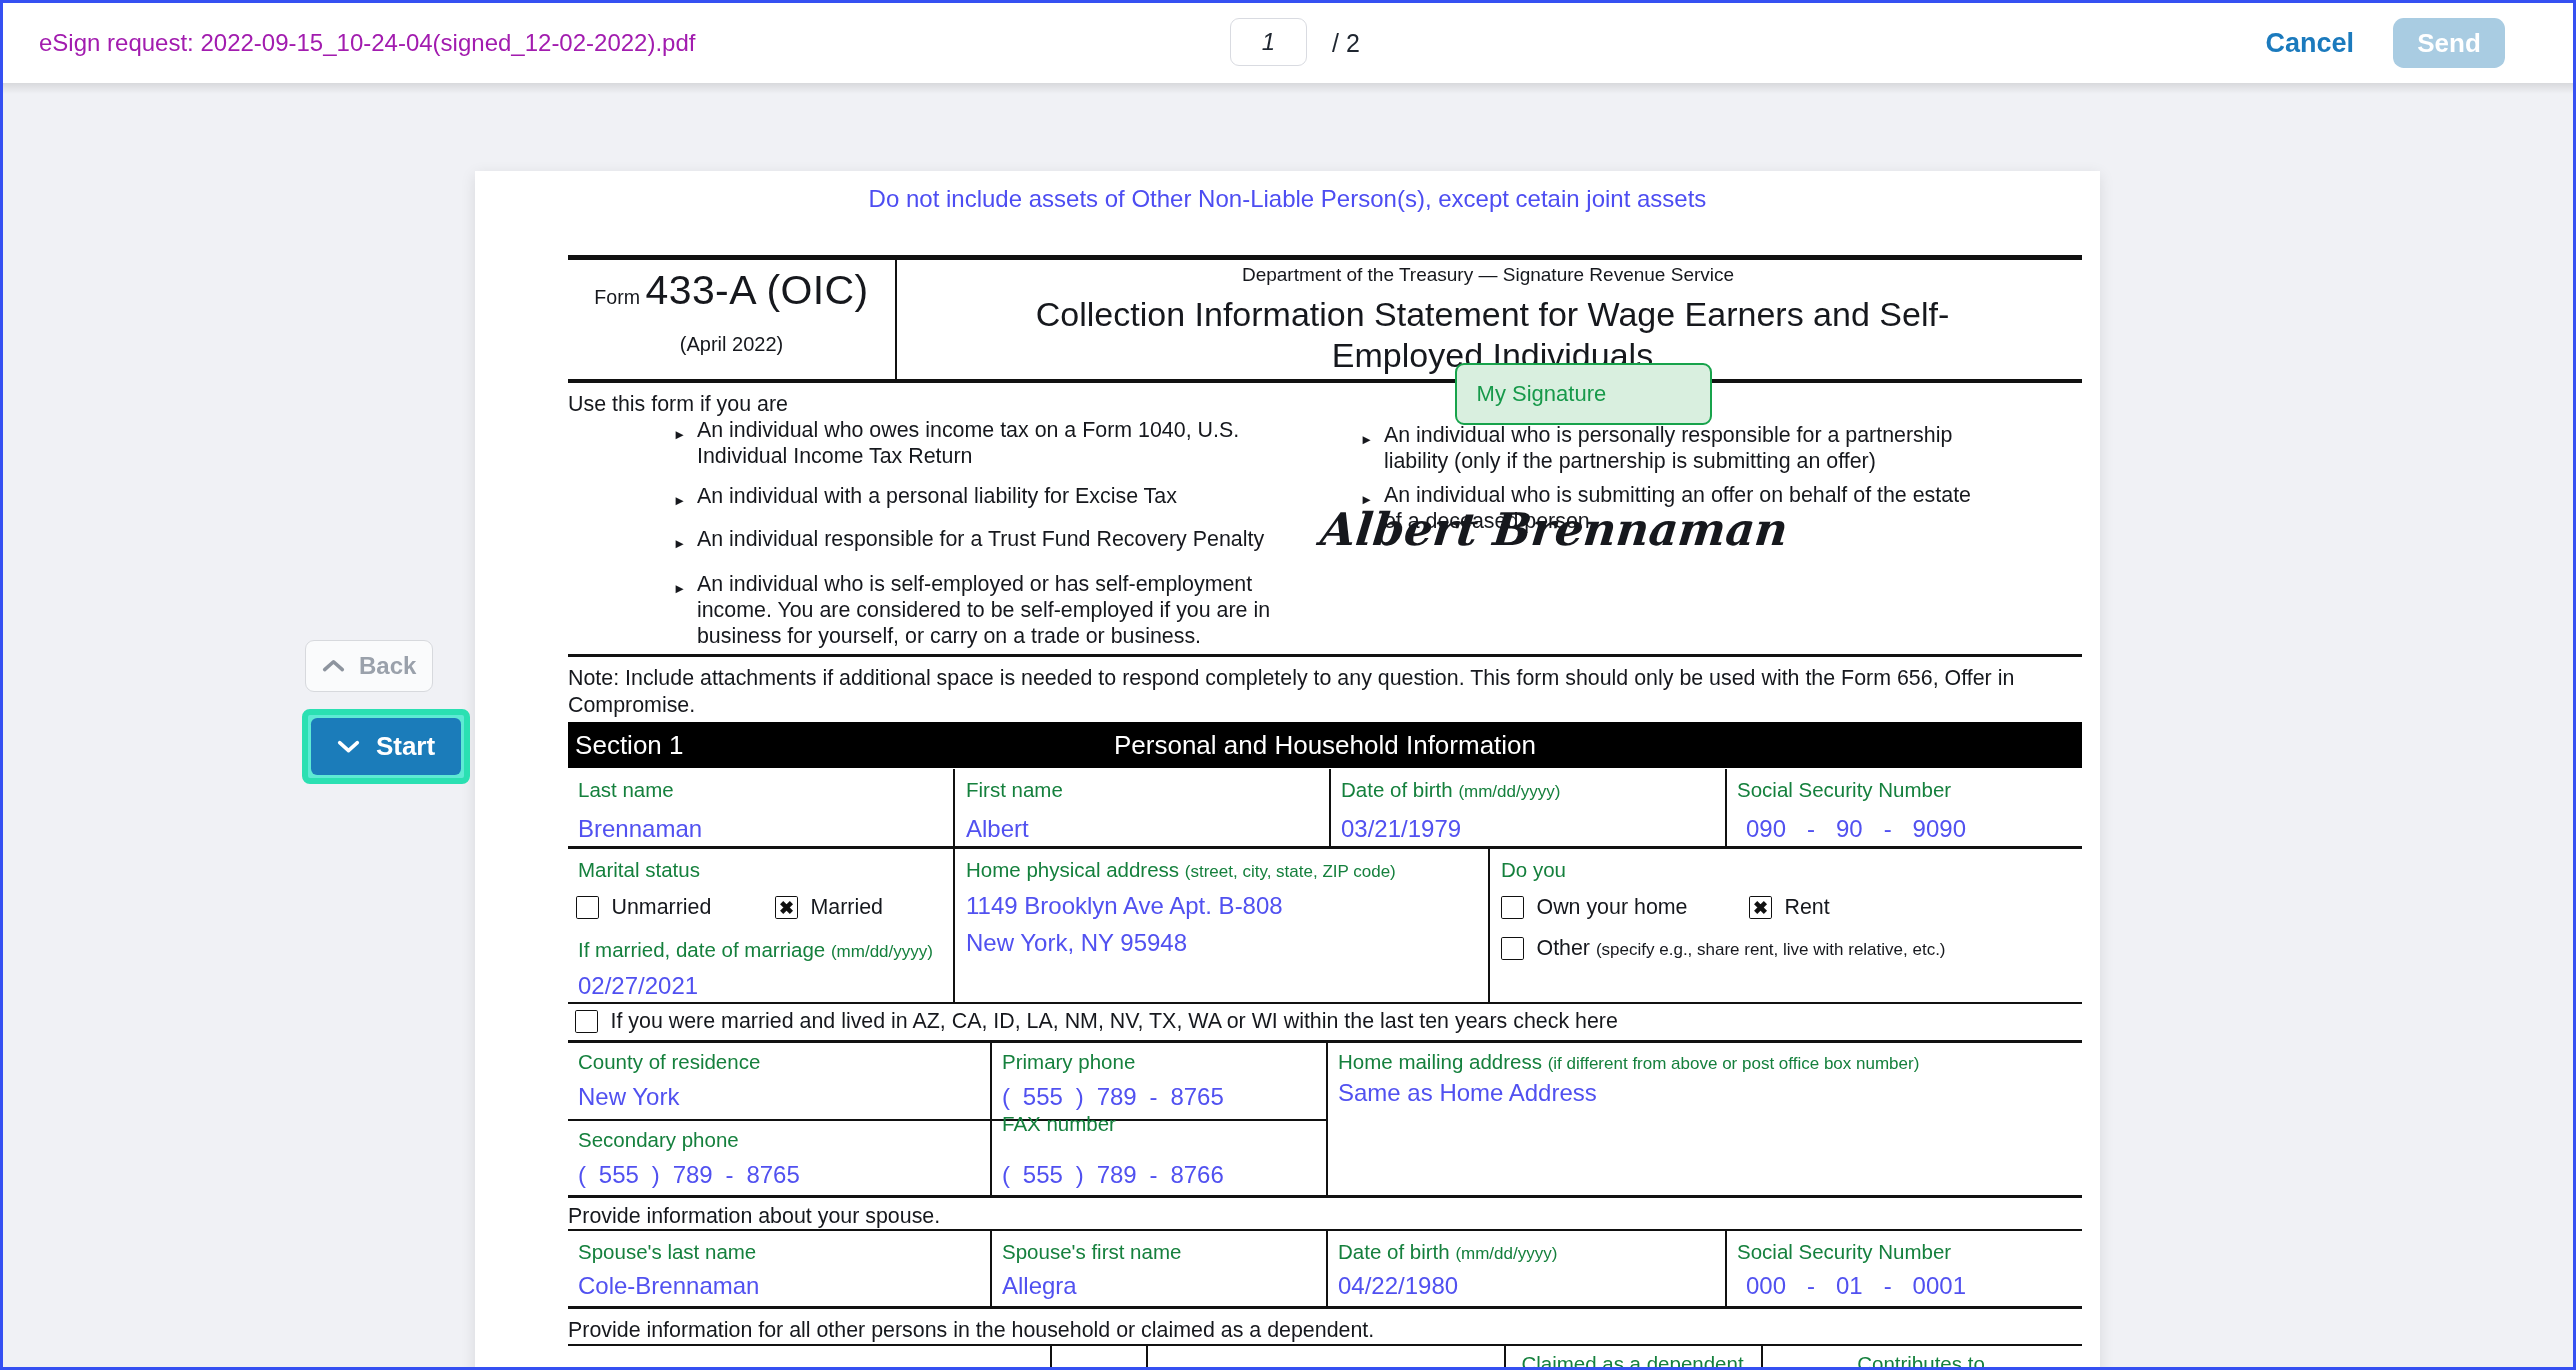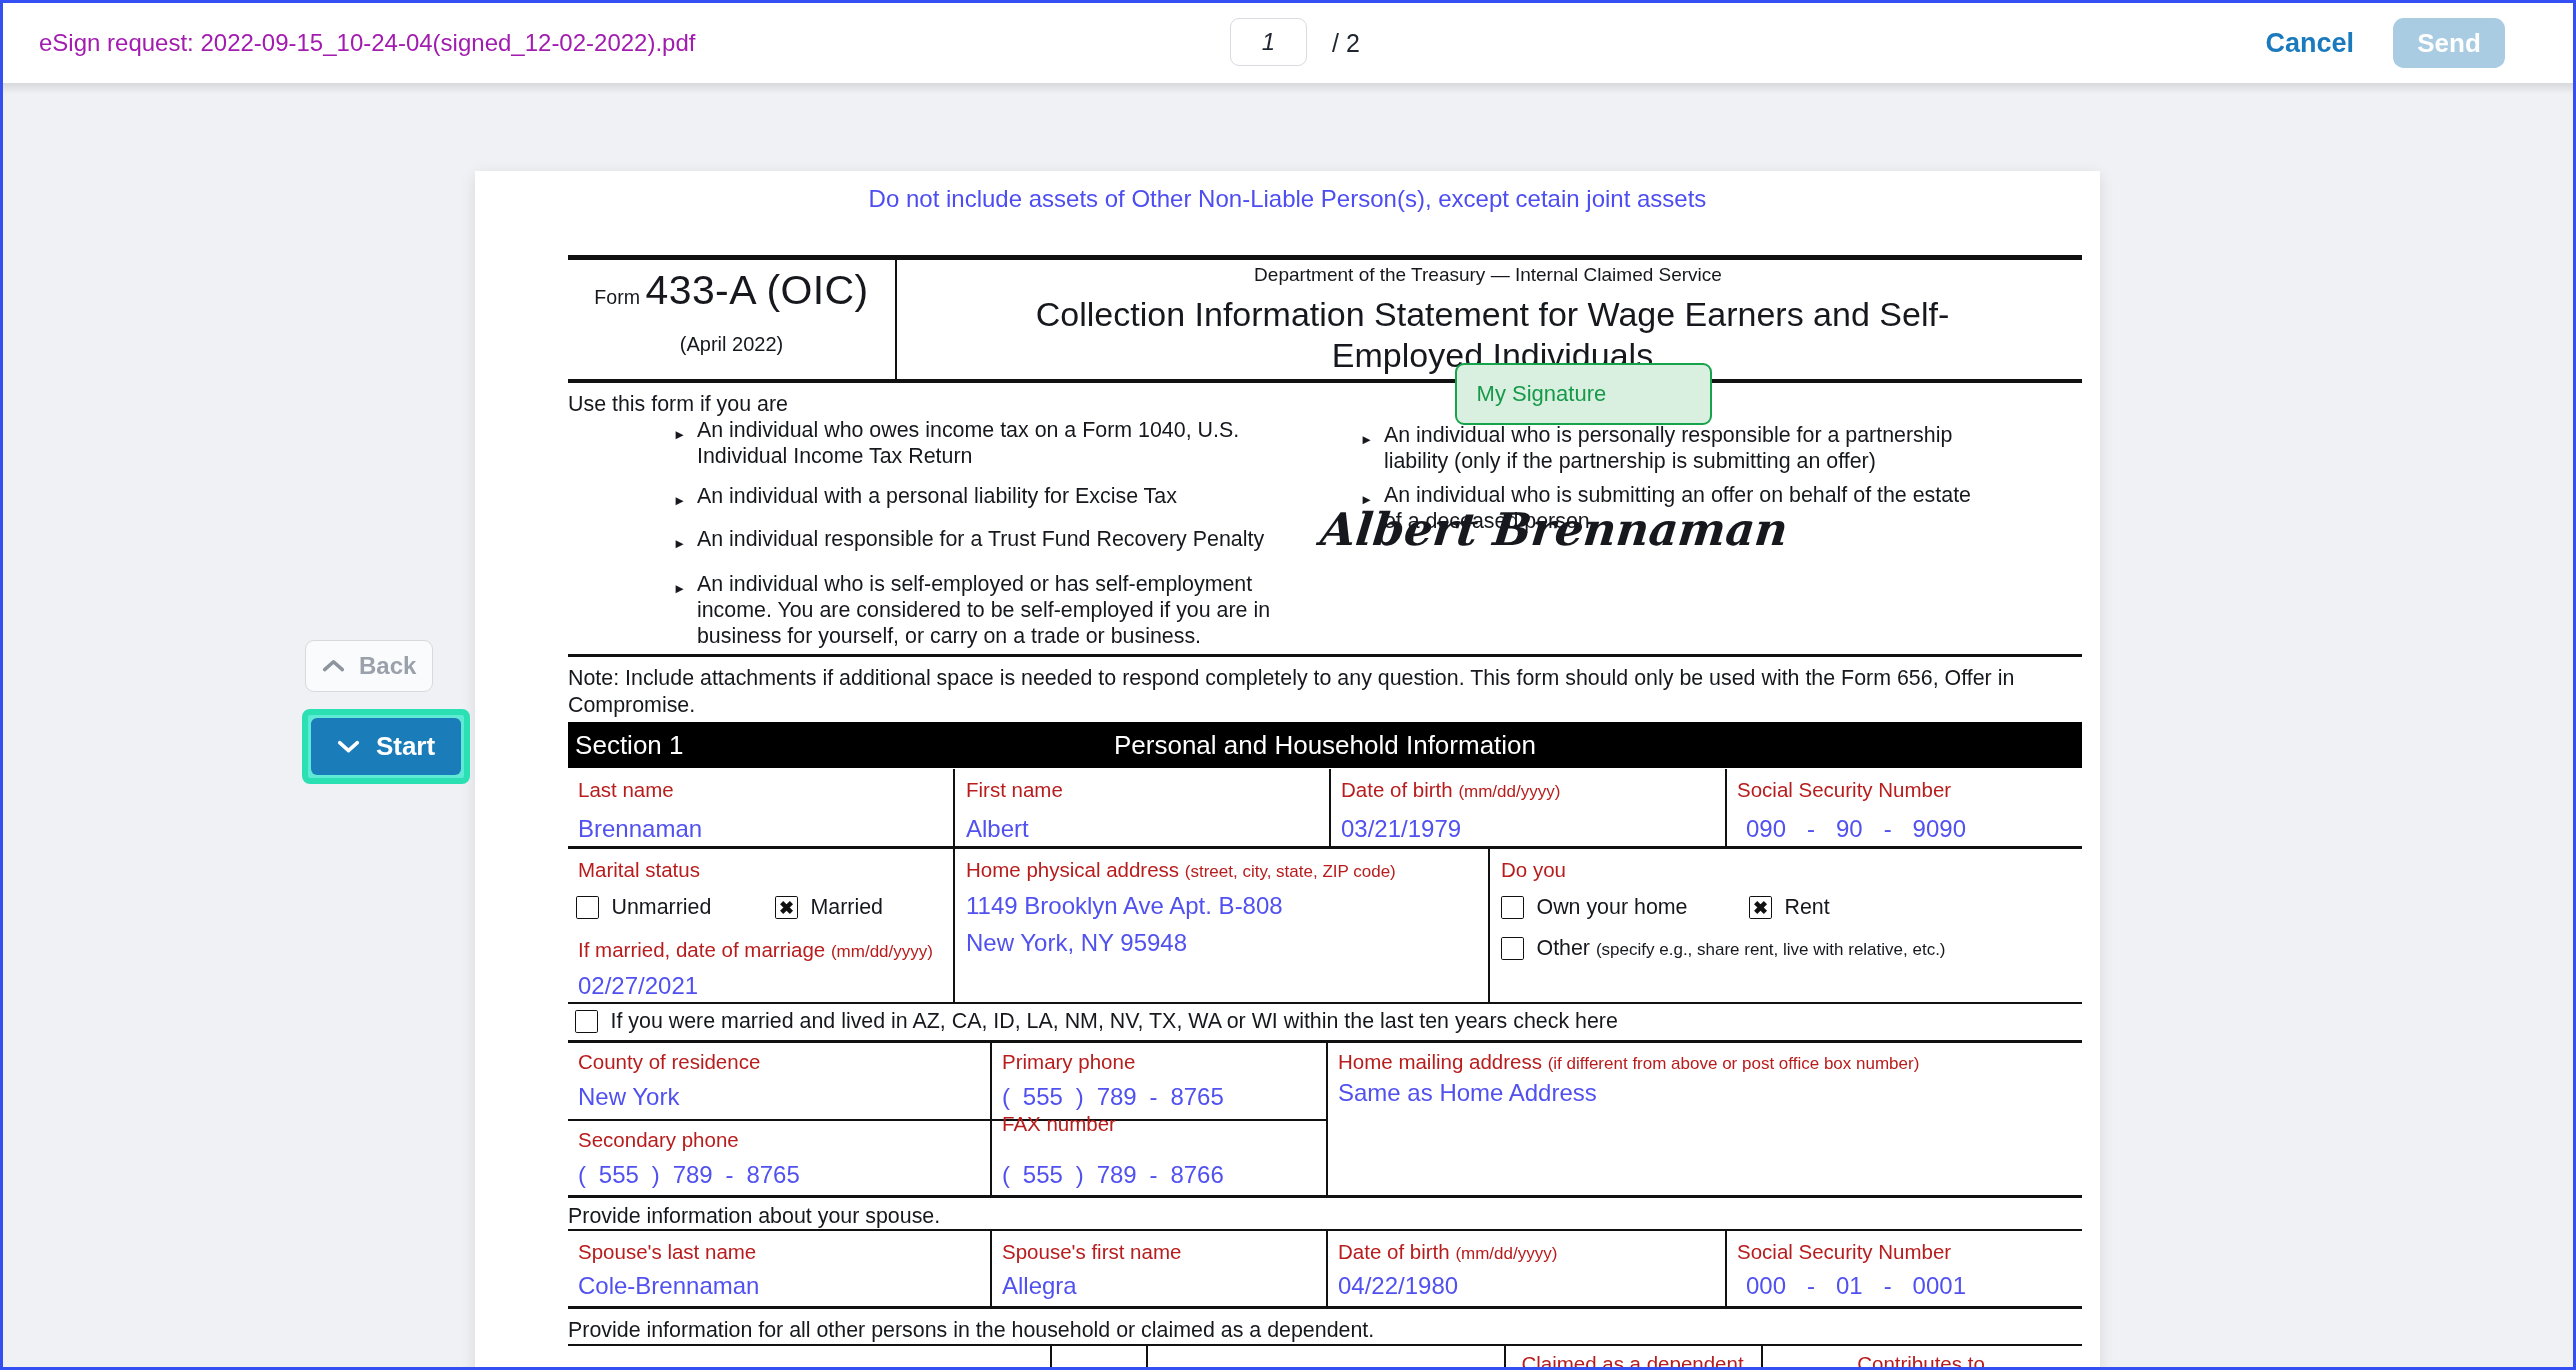--- a/index.html
+++ b/index.html
@@ -55,21 +55,21 @@
     background:#d9efdf;border:2.7px solid #17a34b;border-radius:9px;display:flex;align-items:center;
     padding-left:19.6px;color:#17994a;font-size:22px;z-index:4;cursor:move;}
   .sig-name{left:846px;top:332px;font-family:"DejaVu Serif",serif;font-style:italic;font-weight:700;
     font-size:45px;transform:skewX(-6deg);z-index:5;white-space:nowrap;}
   .note{left:93px;top:494px;width:1514px;font-size:21.4px;line-height:27px;}
   
   .secbar{left:93px;top:551px;width:1514px;height:46px;background:#000;color:#fff;}
   .sec-label{left:7.1px;top:50%;transform:translateY(-50%);font-size:26px;}
   .sec-title{left:0;top:50%;width:100%;transform:translateY(-50%);text-align:center;font-size:26px;}
   
-  .lbl{font-size:20.5px;color:#b91c1c;white-space:nowrap;}
+  .lbl{font-size:20.5px;color:#15803d;white-space:nowrap;}
   .hint{font-size:17px;}
   .val{font-size:24px;color:#5151f0;white-space:nowrap;}
   .v-ssn{word-spacing:14.3px;}
   .v-phone{word-spacing:6.2px;}
   .intro{font-size:21.4px;}
   
   .cbrow{display:flex;align-items:center;gap:12.5px;}
   .cb{width:23px;height:23px;box-sizing:border-box;border:1.8px solid #111;border-radius:1.8px;background:#fff;
     display:flex;align-items:center;justify-content:center;font-size:18px;font-weight:700;color:#111;}
   .cb::after{content:'';}
@@ -114,21 +114,21 @@
     <div class="abs vline" style="left:420px;top:84px;height:128px"></div>
     <div class="abs hline" style="left:93px;top:208px;width:1514px;height:3.6px"></div>
 
     <div class="abs hdr-left">
       <div class="formline">
         <span>Form</span>
         <span class="formnum">433-A (OIC)</span>
       </div>
       <div class="revision">(April 2022)</div>
     </div>
-    <div class="abs hdr-dept">Department of the Treasury — Internal Claimed Service</div>
+    <div class="abs hdr-dept">Department of the Treasury — Signature Revenue Service</div>
     <div class="abs hdr-title">Collection Information Statement for Wage Earners and Self-Employed Individuals</div>
 
     <div class="abs use-intro">Use this form if you are</div>
 
     <div class="abs bullet bl" style="top:246px">
       <span class="mk">►</span>
       <span>An individual who owes income tax on a Form 1040, U.S. Individual Income Tax Return</span>
     </div>
     <div class="abs bullet bl" style="top:312px">
       <span class="mk">►</span>

